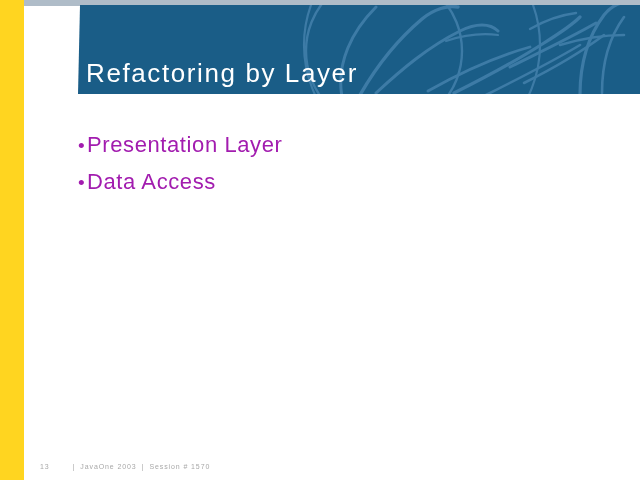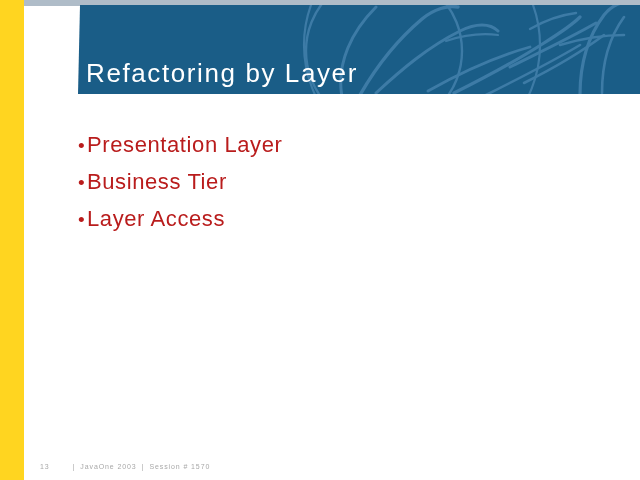--- a/index.html
+++ b/index.html
@@ -76,21 +76,21 @@
     z-index: 4;
     margin: 0;
     padding: 0;
     list-style: none;
   }
   #bullet-list li {
     display: block;
     height: 37px;
     line-height: 37px;
     font-size: 22px;
-    color: #b91c1c;
+    color: #a21caf;
     white-space: nowrap;
     letter-spacing: 0.6px;
     font-family: "Liberation Sans", sans-serif;
   }
   #bullet-list .bullet-mark {
     display: inline-block;
     width: 9px;
     font-size: 19px;
     vertical-align: baseline;
   }
@@ -158,24 +158,21 @@
     </svg>
   </div>
 
   <div id="header-title">Refactoring by Layer</div>
 
   <ul id="bullet-list">
     <li>
       <span class="bullet-mark">•</span><span class="bullet-text">Presentation Layer</span>
     </li>
     <li>
-      <span class="bullet-mark">•</span><span class="bullet-text">Business Tier</span>
-    </li>
-    <li>
-      <span class="bullet-mark">•</span><span class="bullet-text">Layer Access</span>
+      <span class="bullet-mark">•</span><span class="bullet-text">Data Access</span>
     </li>
   </ul>
 
   <div id="footer">
     <span class="foot-page">13</span><span class="foot-sep">|</span><span>JavaOne 2003</span><span class="foot-sep">|</span><span>Session # 1570</span>
   </div>
 
 </div>
 
 </body></html>

